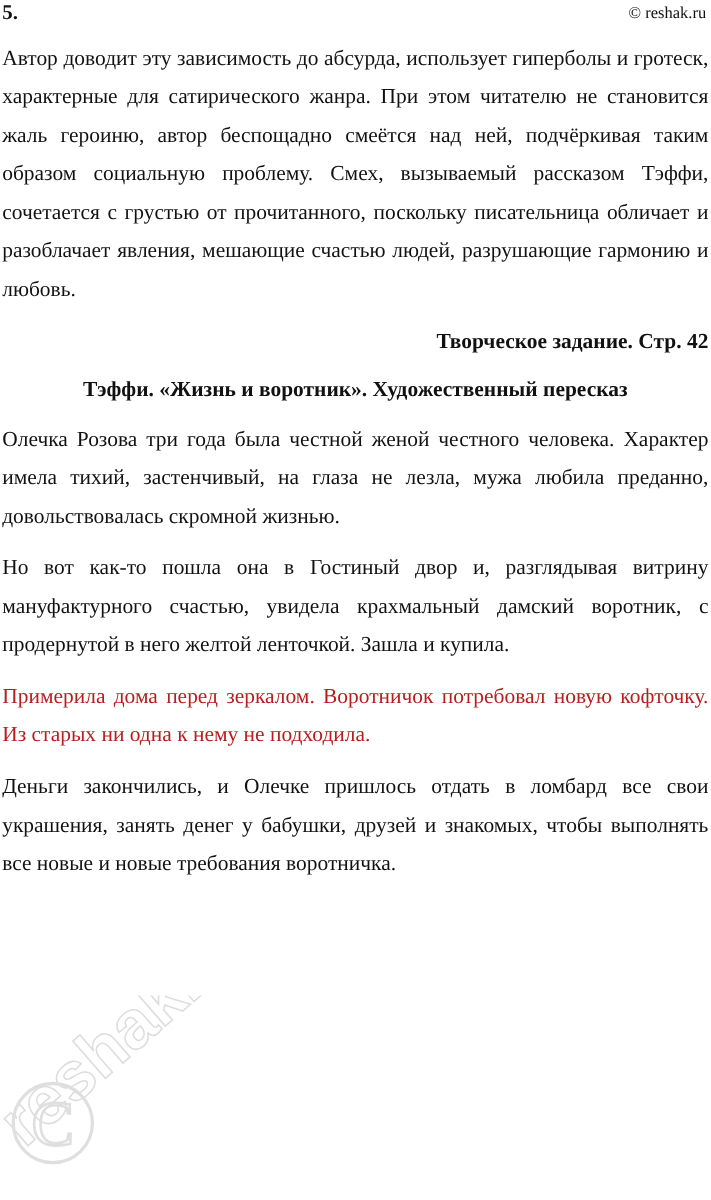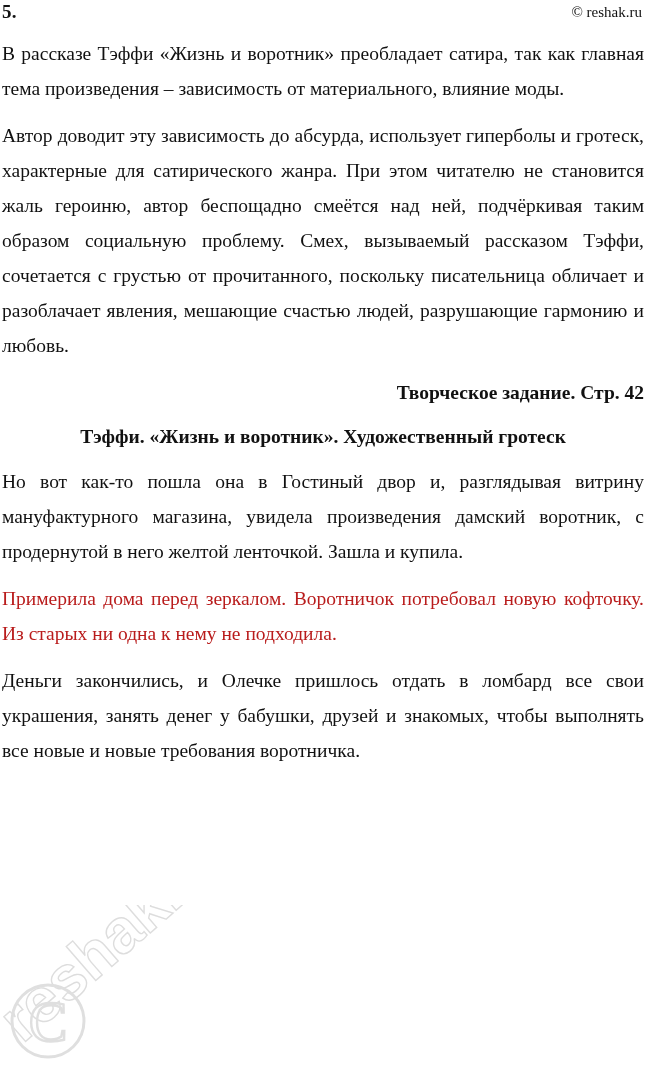--- a/index.html
+++ b/index.html
@@ -106,30 +106,30 @@
     </svg>
   </div>
 
   <div class="header">
     <span class="qnum">5.</span>
     <span class="copyright">© reshak.ru</span>
   </div>
 
   <div class="body-block">
 
-    <p class="para">В рассказе Тэффи «Жизнь и воротник» преобладает сатира, так как главная тема произведения – зависимость от материального, влияние моды.</p>
 
     <p class="para">Автор доводит эту зависимость до абсурда, использует гиперболы и гротеск, характерные для сатирического жанра. При этом читателю не становится жаль героиню, автор беспощадно смеётся над ней, подчёркивая таким образом социальную проблему. Смех, вызываемый рассказом Тэффи, сочетается с грустью от прочитанного, поскольку писательница обличает и разоблачает явления, мешающие счастью людей, разрушающие гармонию и любовь.</p>
 
     <h2 class="heading-left">Творческое задание. Стр. 42</h2>
 
-    <h3 class="heading-center">Тэффи. «Жизнь и воротник». Художественный гротеск</h3>
+    <h3 class="heading-center">Тэффи. «Жизнь и воротник». Художественный пересказ</h3>
 
+    <p class="para">Олечка Розова три года была честной женой честного человека. Характер имела тихий, застенчивый, на глаза не лезла, мужа любила преданно, довольствовалась скромной жизнью.</p>
 
-    <p class="para">Но вот как-то пошла она в Гостиный двор и, разглядывая витрину мануфактурного магазина, увидела произведения дамский воротник, с продернутой в него желтой ленточкой. Зашла и купила.</p>
+    <p class="para">Но вот как-то пошла она в Гостиный двор и, разглядывая витрину мануфактурного счастью, увидела крахмальный дамский воротник, с продернутой в него желтой ленточкой. Зашла и купила.</p>
 
     <p class="para ink-mid">Примерила дома перед зеркалом. Воротничок потребовал новую кофточку. Из старых ни одна к нему не подходила.</p>
 
 
     <p class="para last">Деньги закончились, и Олечке пришлось отдать в ломбард все свои украшения, занять денег у бабушки, друзей и знакомых, чтобы выполнять все новые и новые требования воротничка.</p>
 
   </div>
 </div>
 
 </body></html>

